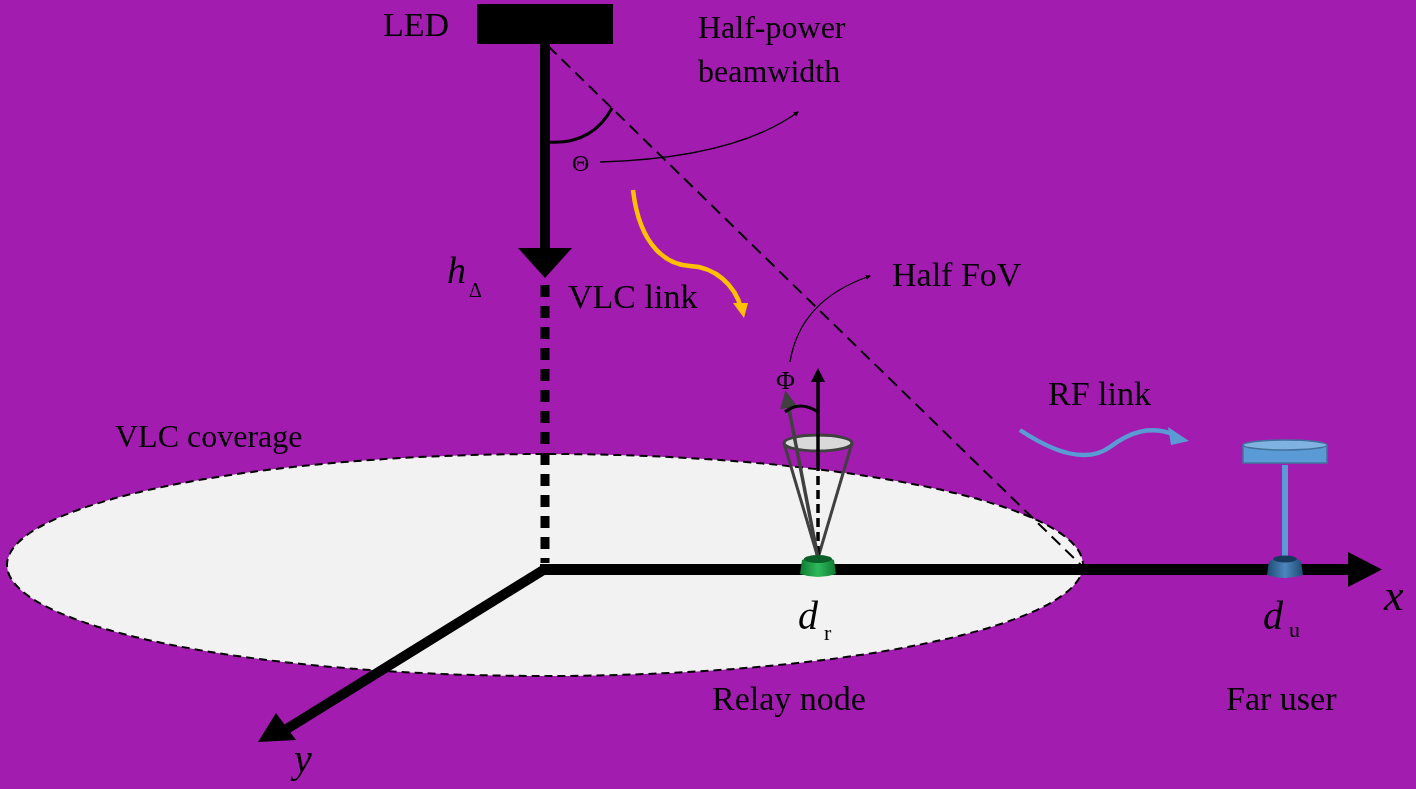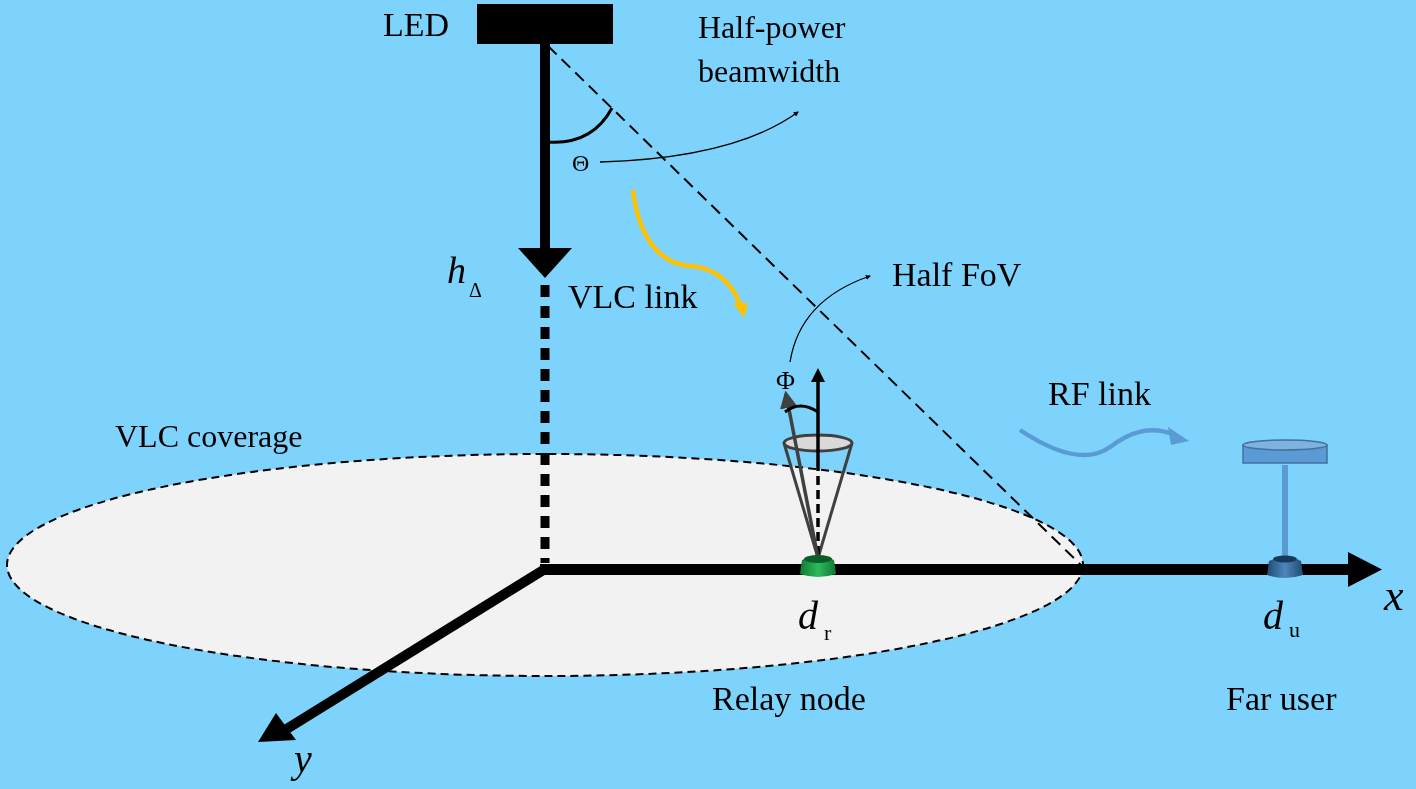--- a/index.html
+++ b/index.html
@@ -1,16 +1,16 @@
 <!DOCTYPE html>
 <html><head>
 <meta charset="utf-8">
 <style>
   html, body { margin: 0; padding: 0; background: #ffffff; }
-  #stage { position: relative; width: 1416px; height: 789px; overflow: hidden; background: #7dd3fc; }
+  #stage { position: relative; width: 1416px; height: 789px; overflow: hidden; background: #a21caf; }
   svg { position: absolute; left: 0; top: 0; }
   .lbl { font-family: "Liberation Serif", "DejaVu Serif", serif; fill: #000000; }
   .big { font-size: 34px; }
   .mid { font-size: 32px; }
   .ital { font-style: italic; }
 </style>
 </head>
 <body>
 
 <div id="stage">

